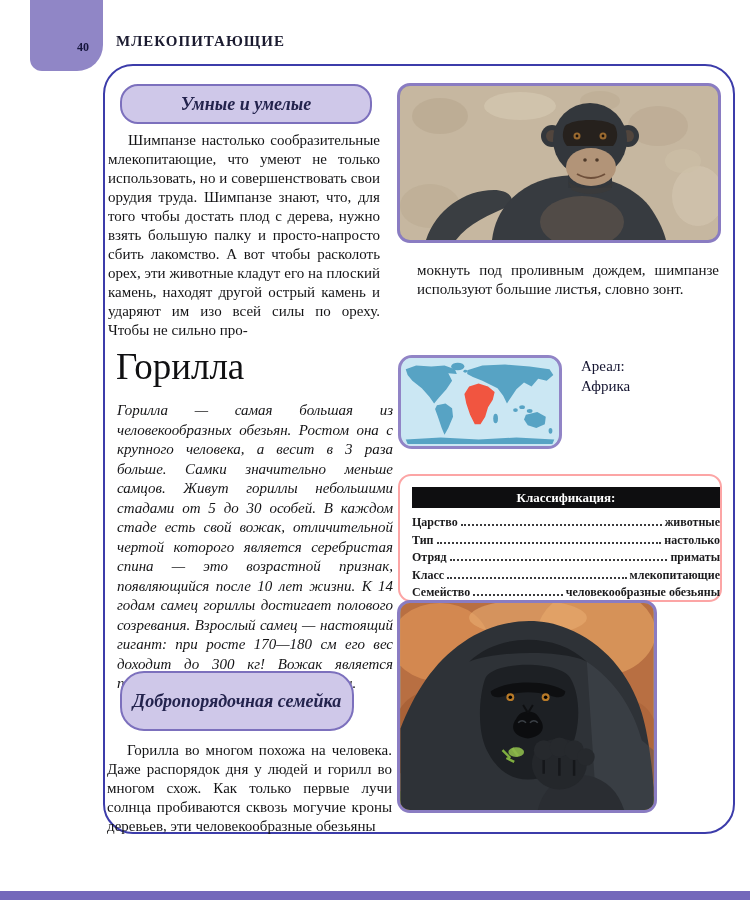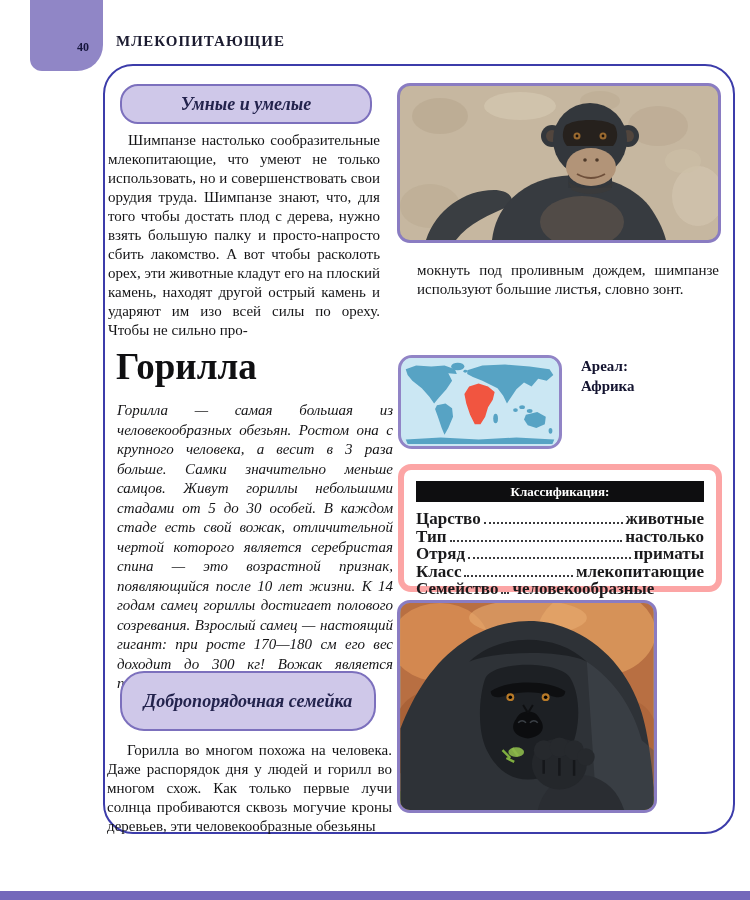--- a/index.html
+++ b/index.html
@@ -19,49 +19,49 @@
   
   .frame { position:absolute; left:103px; top:64px; width:632px; height:770px;
            border:2px solid #3c3caa; border-radius:30px; }
 
   
   .badge { position:absolute; background:#cfc8e9; border:2px solid #7c70bd;
            border-radius:18px; display:flex; align-items:center; justify-content:center;
            text-align:center; font-style:italic; font-weight:bold; color:#23234d;
            font-size:18px; line-height:1.15; padding:18px 10px; }
   .badge1 { left:120px; top:84px; width:252px; height:34px; }
-  .badge2 { left:120px; top:671px; width:256px; height:60px; border-radius:24px; }
+  .badge2 { left:120px; top:671px; width:234px; height:60px; border-radius:24px; }
 
   
   .para { position:absolute; text-align:justify; font-size:15px; line-height:19px; color:#141416; }
   .p1 { left:108px; top:131px; width:272px; text-indent:20px; }
   .p-cont { left:398px; top:261px; width:302px;margin-left:19px; }
   .p-gorilla { left:117px; top:401px; width:276px; font-style:italic; line-height:19.5px; }
   .p3 { left:107px; top:741px; width:285px; text-indent:20px; }
 
-  .section-title { position:absolute; left:116px; top:345px; font-size:37px; color:#101012; font-weight:bold; }
+  .section-title { position:absolute; left:116px; top:345px; font-size:37px; color:#101012; font-weight:normal; }
 
   
   .photo { position:absolute; border:3px solid #8a7cc2; border-radius:13px; overflow:hidden; background:#999; }
   .photo svg { display:block; }
   .photo-chimp { left:397px; top:83px; width:324px; height:160px; }
   .photo-gorilla { left:397px; top:600px; width:260px; height:213px; }
 
   
   .map-box { position:absolute; left:398px; top:355px; width:164px; height:94px;
              border:3px solid #9184c6; border-radius:14px; overflow:hidden; background:#cbe7f3; }
-  .areal { position:absolute; left:581px; top:356px; font-size:15px; font-weight:bold;
+  .areal { position:absolute; left:581px; top:356px; font-size:15px; font-weight:normal;
            color:#141430; line-height:20px; }
 
   
-  .class-box { position:absolute; left:398px; top:464px; width:324px; height:128px;
-               border:6px solid #fca5a5; border-radius:13px; padding:11px 12px 0 12px; }
+  .class-box { position:absolute; left:398px; top:474px; width:324px; height:128px;
+               border:2px solid #fca5a5; border-radius:13px; padding:11px 0 0 12px; }
   .class-header { background:#0e0e10; color:#fff; text-align:center; font-weight:bold;
                   font-size:13px; height:21px; line-height:21px; margin:0 0 7px 0; }
-  .class-row { display:flex; align-items:baseline; font-size:17px; font-weight:bold;
+  .class-row { display:flex; align-items:baseline; font-size:12px; font-weight:bold;
                color:#1a1a1c; height:17.5px; }
   .class-row .leader { flex:1; border-bottom:2px dotted #3a3a3c; margin:0 3px 3px 3px; min-width:8px; }
 
   
   .footer-strip { position:absolute; left:0; top:891px; width:750px; height:9px; background:#7468bb; }
 </style>
 </head>
 <body>
 
 <div class="page">

